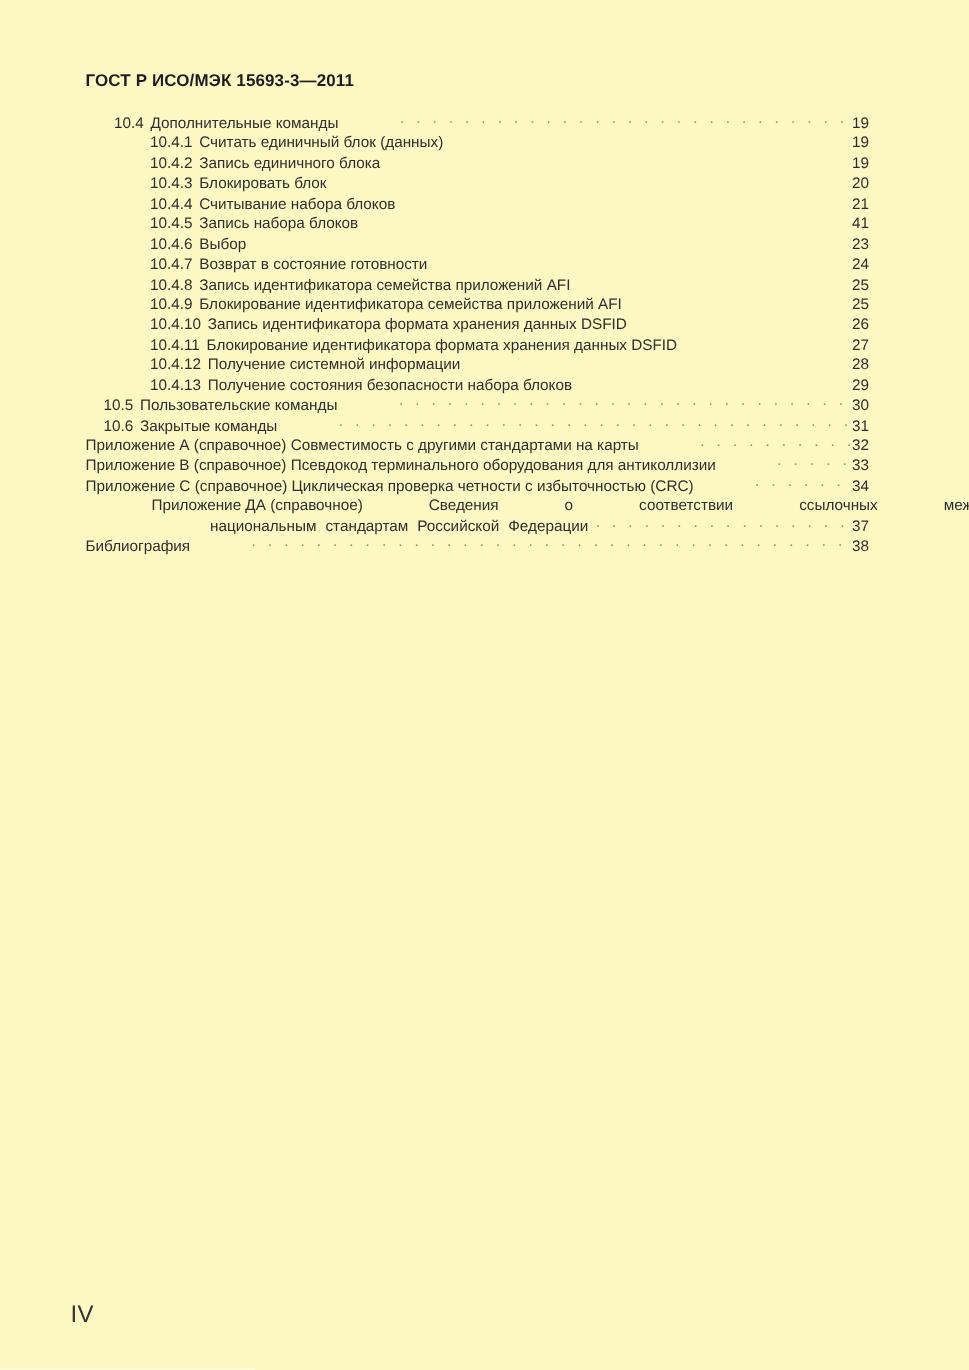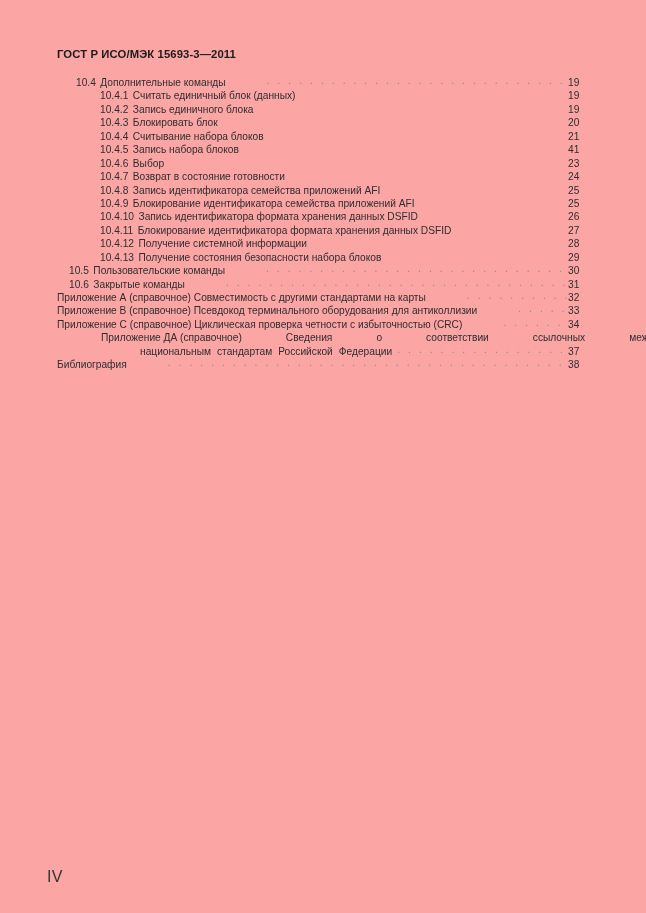--- a/index.html
+++ b/index.html
@@ -11,21 +11,21 @@
     width: 646px;
     height: 913px;
     position: relative;
     font-family: "Liberation Sans", "DejaVu Sans", sans-serif;
     color: #2b2b2b;
     overflow: hidden;
   }
   .page {
     position: absolute;
     inset: 0;
-    background: #fca5a5;
+    background: #fef9c3;
   }
 
   
   .doc-header {
     position: absolute;
     left: 57px;
     top: 48px;
     font-size: 11.3px;
     font-weight: bold;
     letter-spacing: 0.1px;

